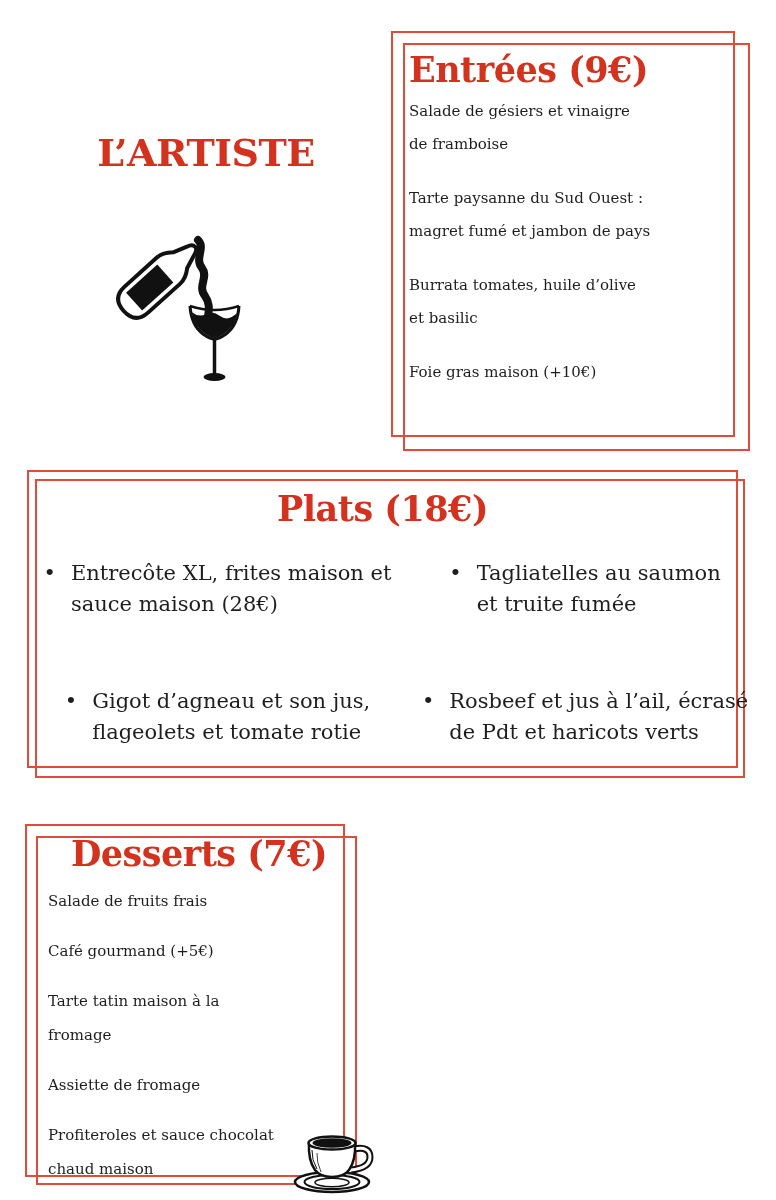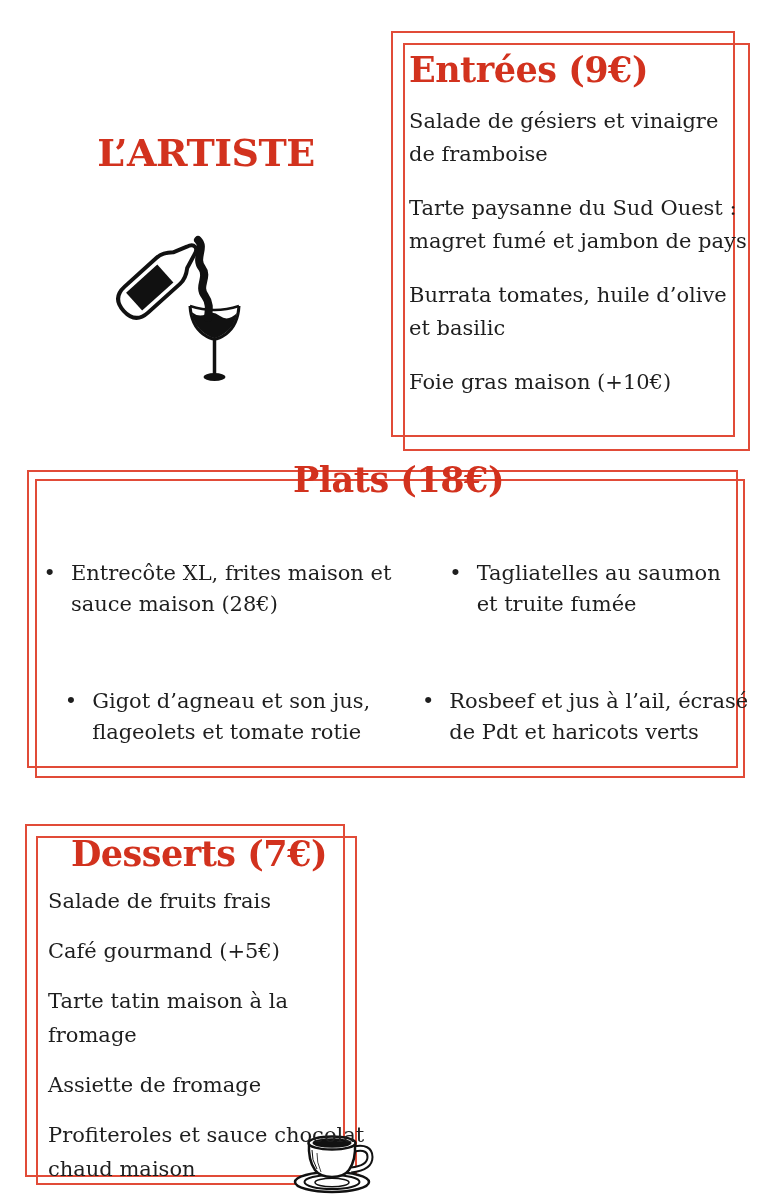--- a/index.html
+++ b/index.html
@@ -14,25 +14,25 @@
     overflow:hidden;
   }
   .frame{position:absolute;border:2px solid var(--frame-red);box-sizing:border-box;background:transparent;}
   h1,h2{margin:0;font-weight:700;color:var(--accent-red);letter-spacing:-0.5px;}
   .brand-title{position:absolute;left:0;top:130px;width:380px;text-align:center;font-size:38px;line-height:1.2;margin-left:16px;}
   .wine-art{position:absolute;left:106px;top:222px;width:142px;height:168px;}
   .coffee-art{position:absolute;left:292px;top:1126px;width:86px;height:70px;}
 
   
   .entrees-content{position:absolute;left:409px;top:50px;width:356px;z-index:2;}
-  .entrees-content h2{font-size:35px;line-height:40px;margin-bottom:15px;}
-  .menu-item{font-size:21px;line-height:33px;margin:0 0 21px 0;white-space:pre-line;}
+  .entrees-content h2{font-size:35px;line-height:40px;margin-bottom:5px;}
+  .menu-item{font-size:15px;line-height:33px;margin:0 0 21px 0;white-space:pre-line;}
 
   
-  .plats-heading{position:absolute;left:27px;top:460px;width:711px;text-align:center;font-size:35px;line-height:40px;z-index:2;padding-left:16px;}
+  .plats-heading{position:absolute;left:27px;top:489px;width:711px;text-align:center;font-size:35px;line-height:40px;z-index:2;}
   .plats-grid{
     position:absolute;left:25px;top:558px;width:735px;z-index:2;
     display:grid;grid-template-columns:385px 350px;row-gap:66px;
   }
   .plat-item{display:flex;justify-content:center;align-items:flex-start;font-size:21px;line-height:31px;}
   .plat-bullet{margin-right:15px;font-size:21px;line-height:31px;}
   .plat-txt{text-align:left;white-space:pre-line;}
 
   
   .desserts-heading{position:absolute;left:36px;top:834px;width:300px;text-align:center;font-size:35px;line-height:40px;z-index:2;padding-left:13px;}

